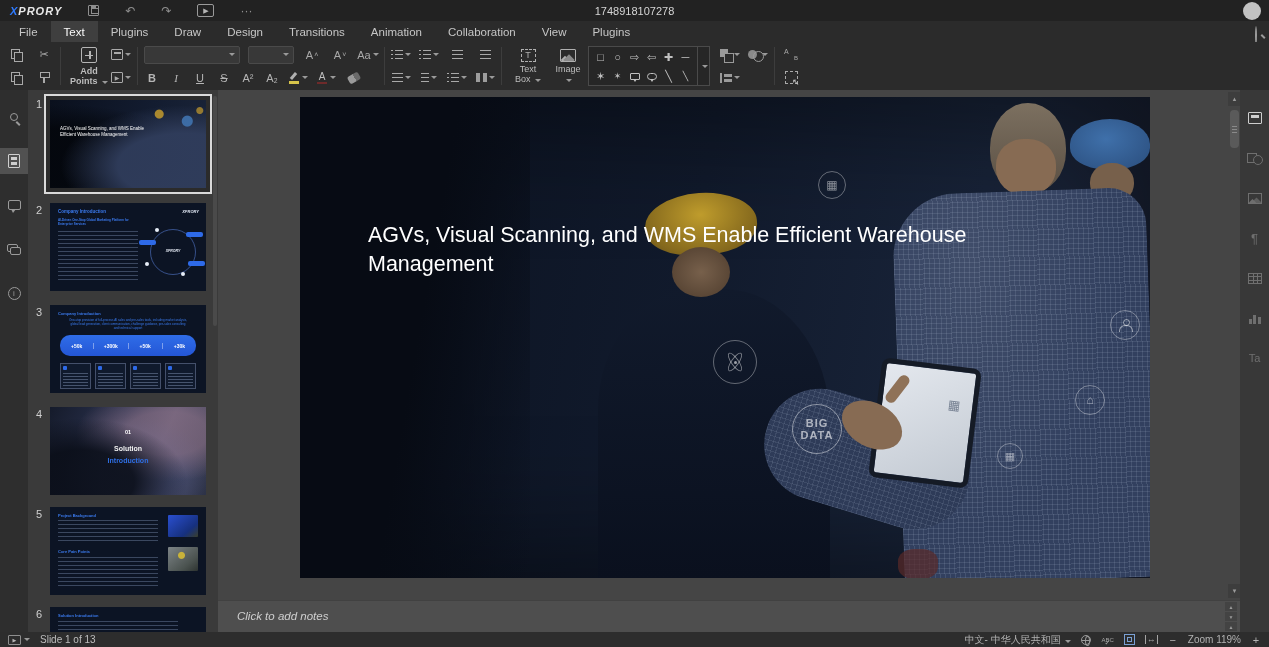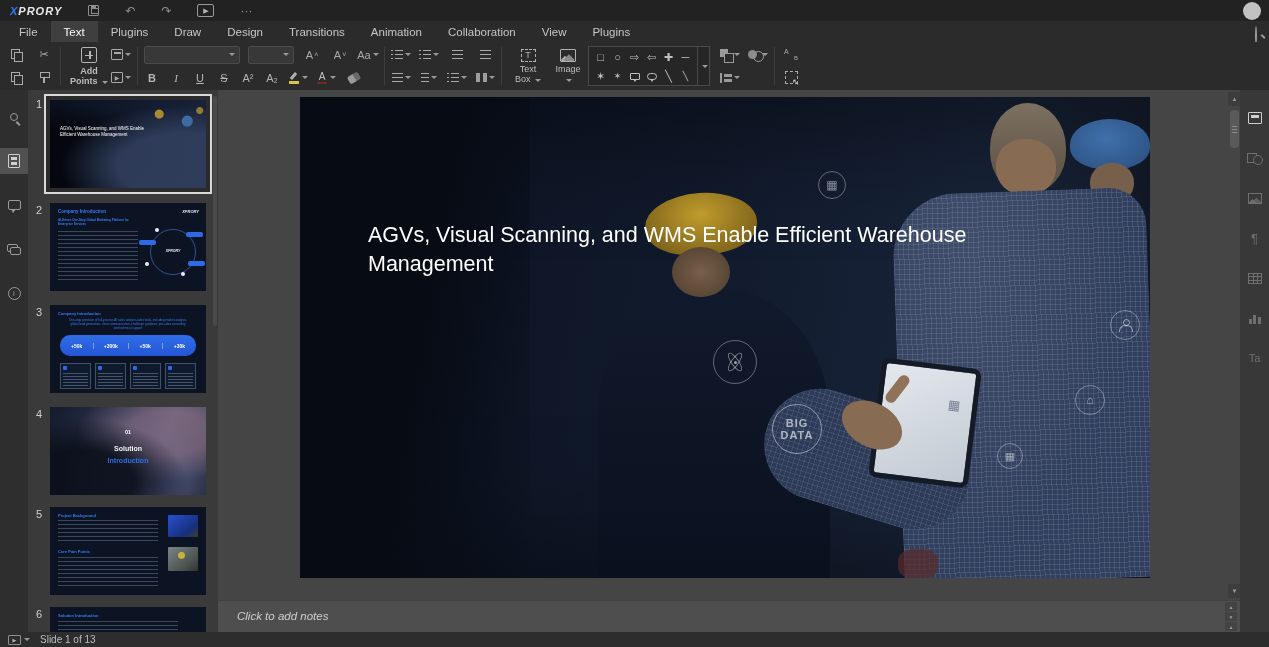--- a/index.html
+++ b/index.html
@@ -240,20 +240,21 @@
     </div>
   <div class="tb-ic">
       <span>↷</span>
     </div>
   <div class="tb-ic">
       <span class="play-badge">▶</span>
     </div>
   <div class="tb-ic">
       <span>···</span>
     </div>
+  <div class="doc-title">1748918107278</div>
   <div class="avatar"></div>
 </div>
 
 <div class="menubar">
   <div class="menu-item">File</div>
   <div class="menu-item active">Text</div>
   <div class="menu-item">Plugins</div>
   <div class="menu-item">Draw</div>
   <div class="menu-item">Design</div>
   <div class="menu-item">Transitions</div>
@@ -561,21 +562,21 @@
     <div class="hand"></div>
     <div class="finger"></div>
     <div class="red-blob"></div>
 
     <div class="deco" style="left:413px;top:243px;width:44px;height:44px;">
       <span class="atom-ic">
           <i class="r1"></i>
           <i class="r2"></i>
         </span>
     </div>
-    <div class="deco bigdata" style="left:472px;top:307px;width:50px;height:50px;border-color:rgba(255,255,255,.45);">
+    <div class="deco bigdata" style="left:492px;top:307px;width:50px;height:50px;border-color:rgba(255,255,255,.45);">
       <span>BIG</span>
         <span>DATA</span>
     </div>
     <div class="deco" style="left:518px;top:74px;width:28px;height:28px;font-size:12px;">▦</div>
     <div class="deco" style="left:810px;top:213px;width:30px;height:30px;">
         <span class="person-ic"></span>
       </div>
     <div class="deco" style="left:775px;top:288px;width:30px;height:30px;font-size:12px;">⌂</div>
     <div class="deco" style="left:697px;top:346px;width:26px;height:26px;font-size:11px;">▦</div>
 
@@ -629,13 +630,27 @@
     <div class="na-btn">▲</div>
     <div class="na-btn">▼</div>
   </div>
 </div>
 
 <div class="statusbar">
   <div class="ss-play">▶</div>
   <i class="cd" style="margin-left:3px;"></i>
   <span style="margin-left:10px;color:#bdbdbd;">Slide 1 of 13</span>
 
+  <div class="sb-right">
+    <span><span>中文- 中华人民共和国</span> <i class="cd"></i></span>
+    <span class="globe"></span>
+    <span class="spell">ABC</span>
+    <span class="fit-ic"></span>
+    <span class="fw-ic">
+        <i></i>
+        <span>↔</span>
+        <i></i>
+      </span>
+    <span class="zoom-btn">−</span>
+    <span>Zoom 119%</span>
+    <span class="zoom-btn">+</span>
+  </div>
 </div>
 
 </body></html>

